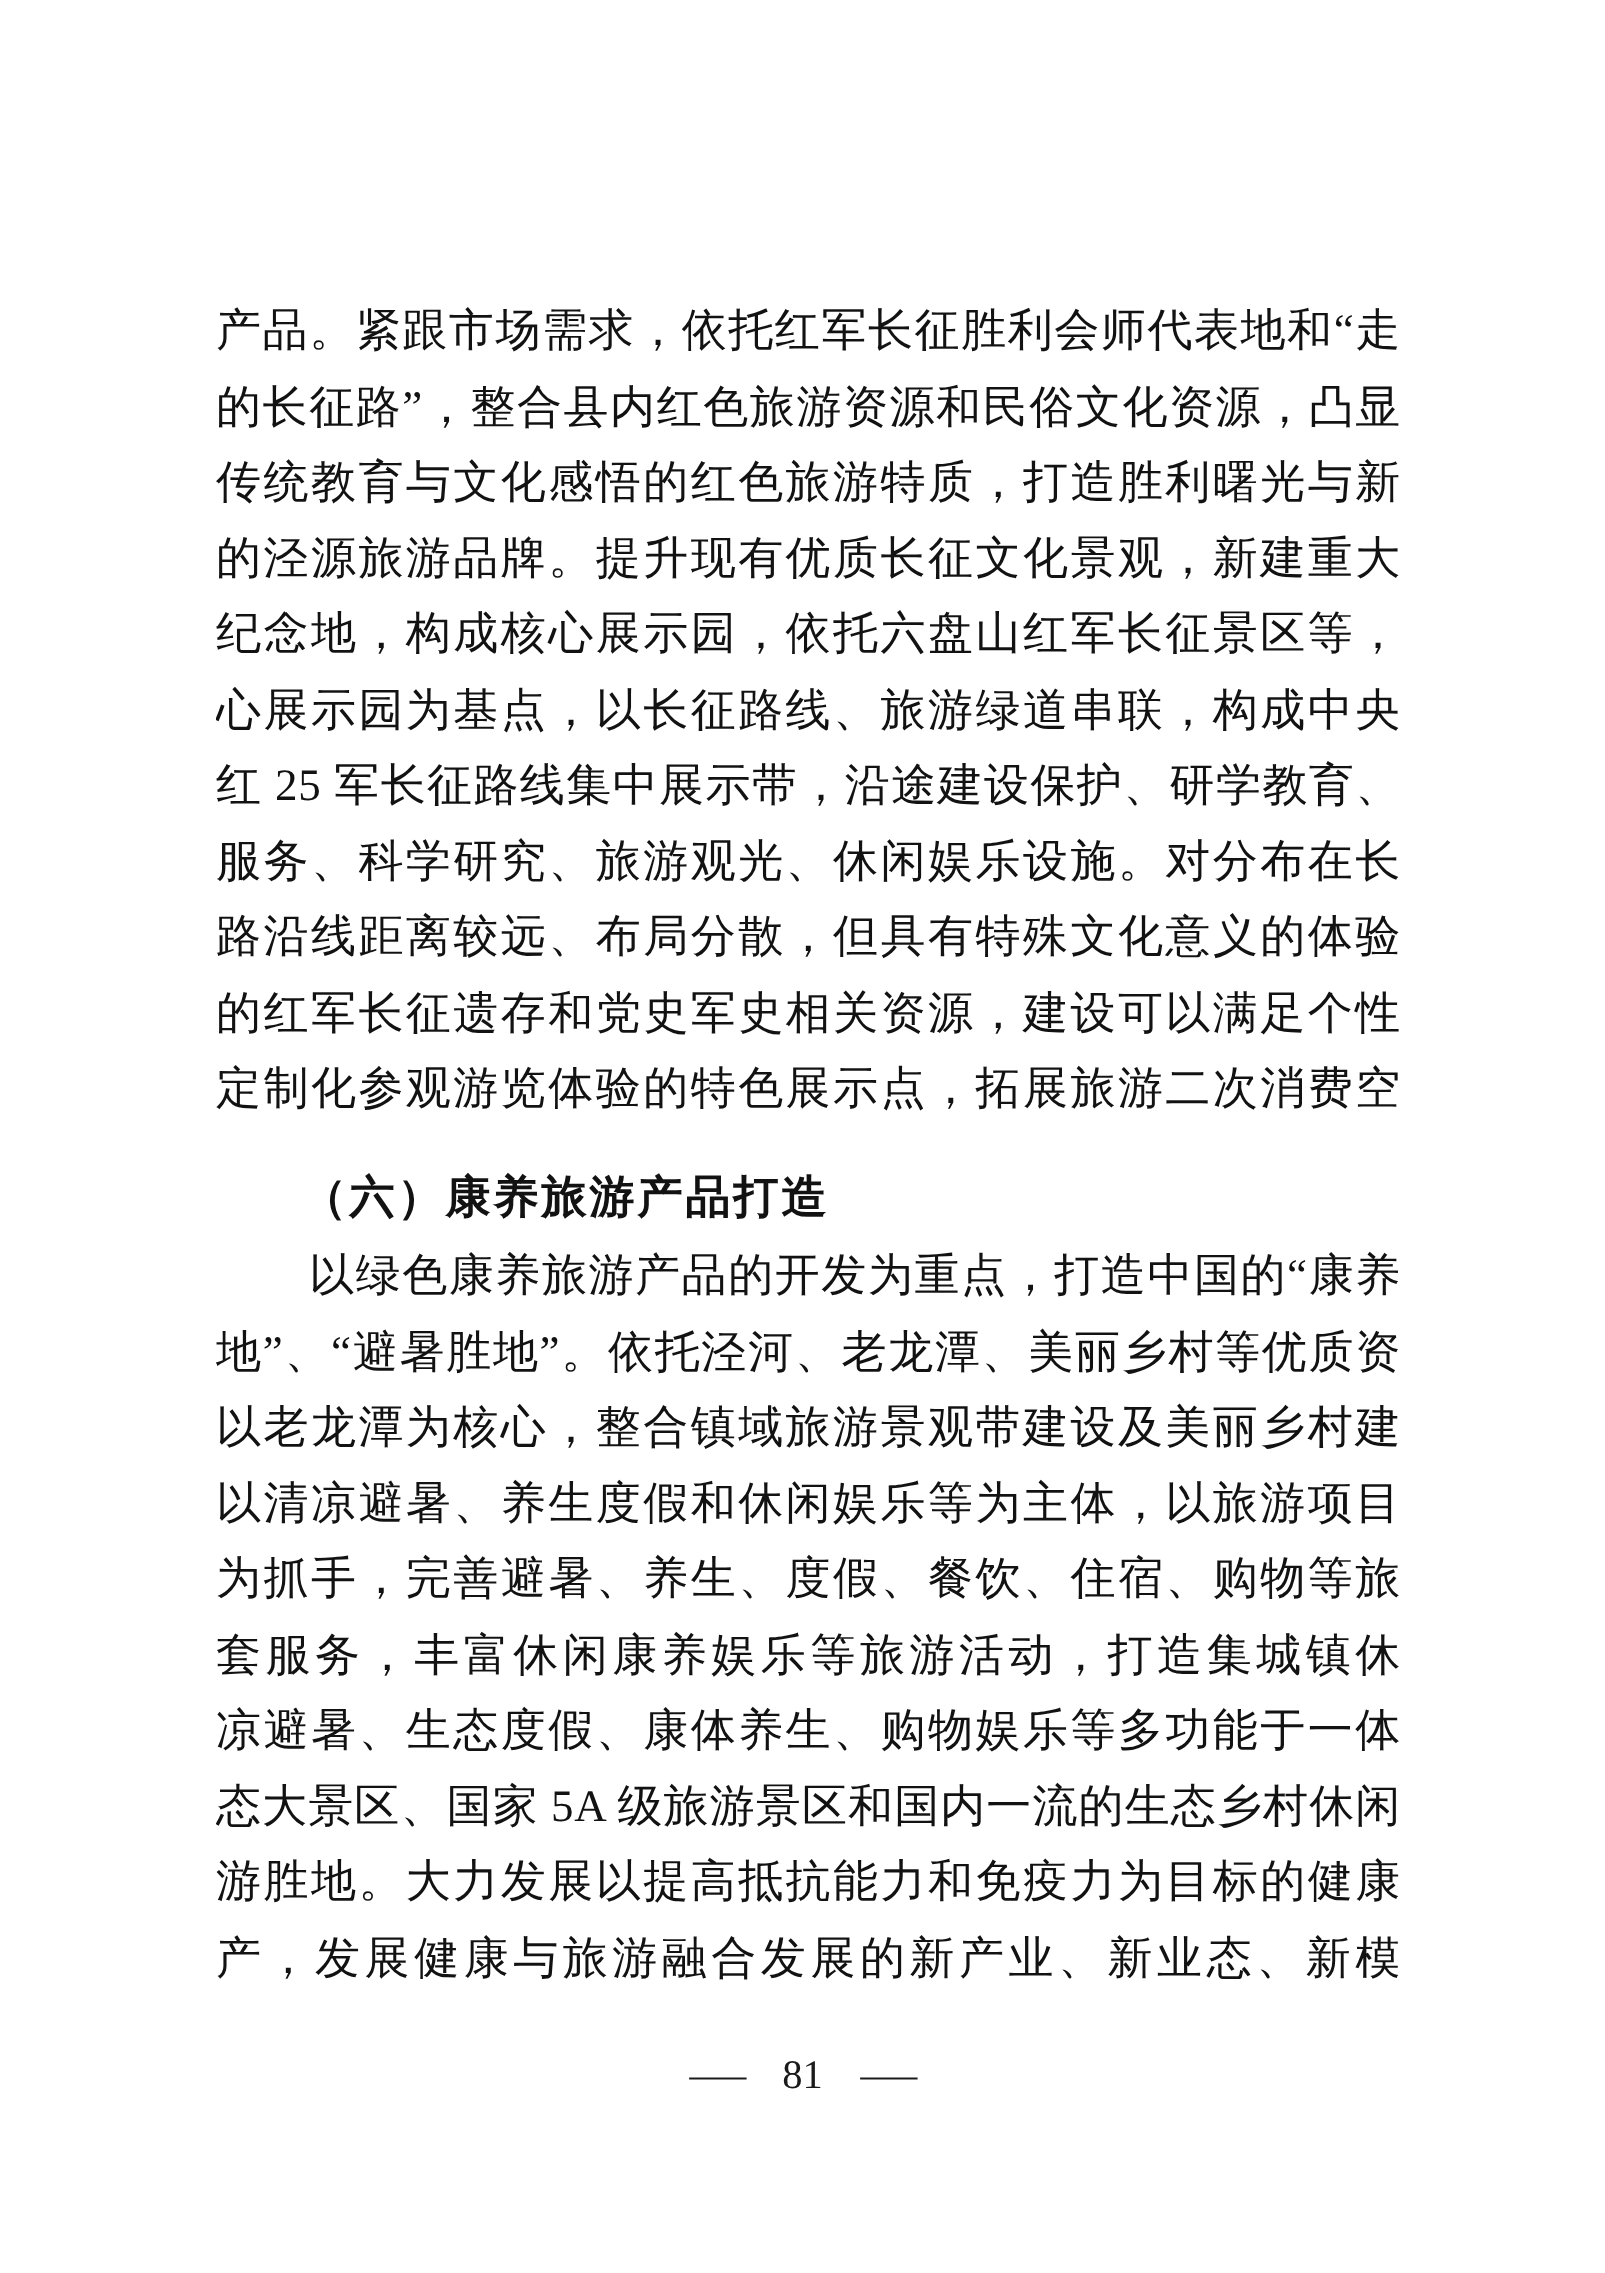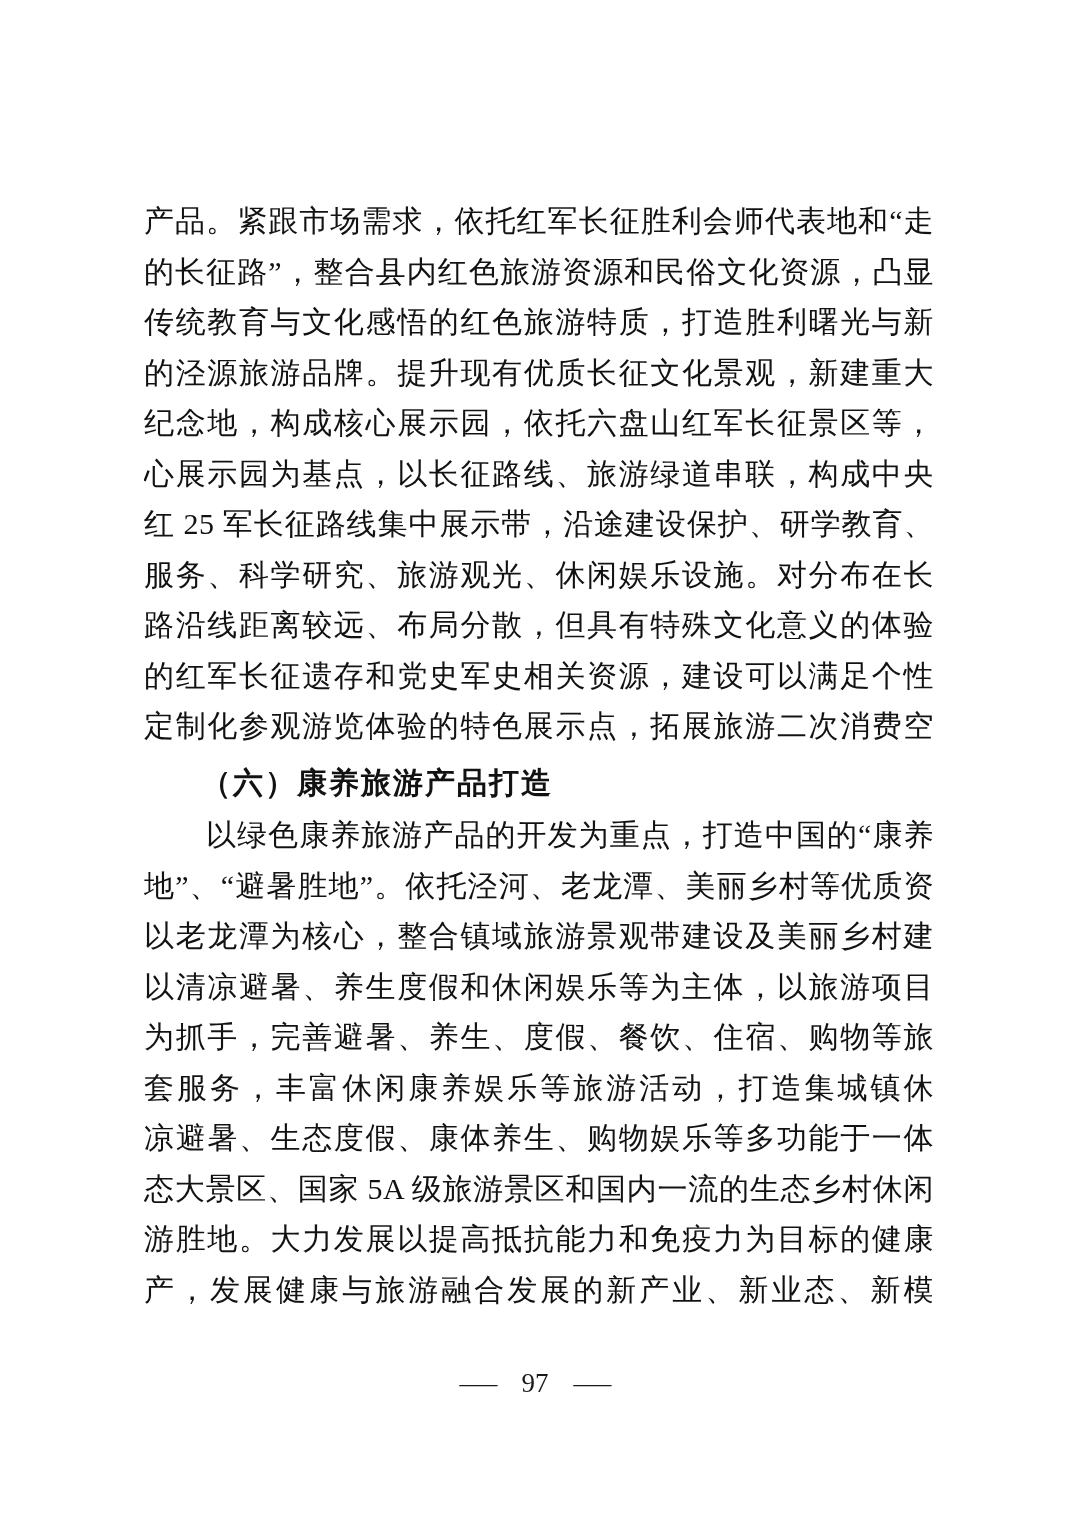--- a/index.html
+++ b/index.html
@@ -35,21 +35,21 @@
   }
   .paragraph.indent-first .text-line:first-child {
     text-indent: 62px;
   }
   .section-heading {
     font-size: 30px;
     font-weight: bold;
     line-height: 50.5px;
     height: 50.5px;
     padding-left: 57px;
-    margin-top: 6px;
+    margin-top: 22px;
     margin-bottom: 2px;
     text-align: left;
     letter-spacing: 2px;
   }
   .footer {
     position: absolute;
     top: 1366px;
     left: 0;
     width: 100%;
     display: flex;
@@ -95,16 +95,16 @@
         <div class="text-line">套服务，丰富休闲康养娱乐等旅游活动，打造集城镇休闲、清</div>
         <div class="text-line">凉避暑、生态度假、康体养生、购物娱乐等多功能于一体的生</div>
         <div class="text-line">态大景区、国家 5A 级旅游景区和国内一流的生态乡村休闲旅</div>
         <div class="text-line">游胜地。大力发展以提高抵抗能力和免疫力为目标的健康养生</div>
         <div class="text-line">产，发展健康与旅游融合发展的新产业、新业态、新模式，打</div>
       </div>
   </div>
 
   <div class="footer">
     <span class="dash">—</span>
-    <span class="num">97</span>
+    <span class="num">81</span>
     <span class="dash">—</span>
   </div>
 </div>
 
 </body></html>

